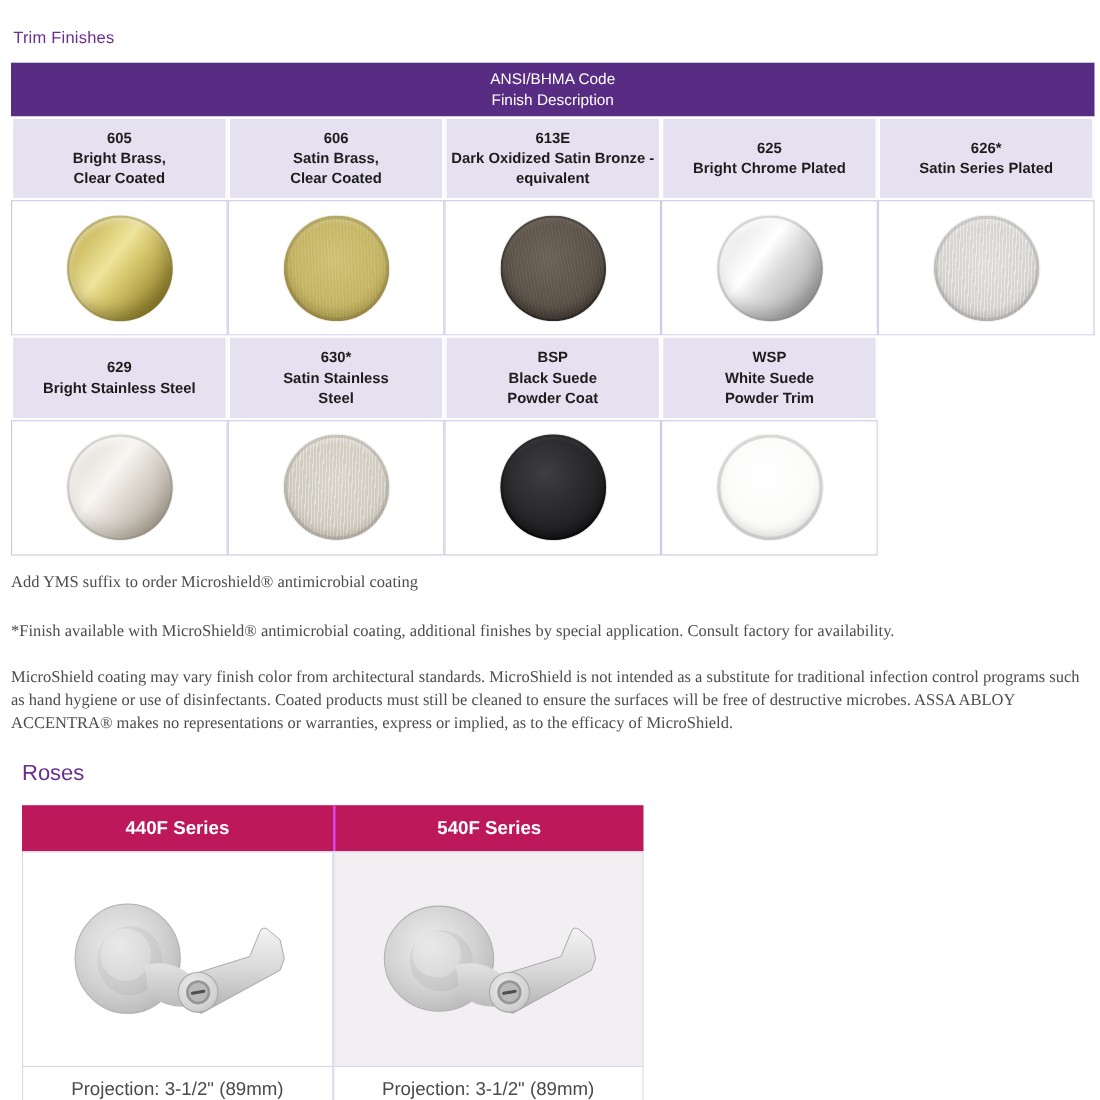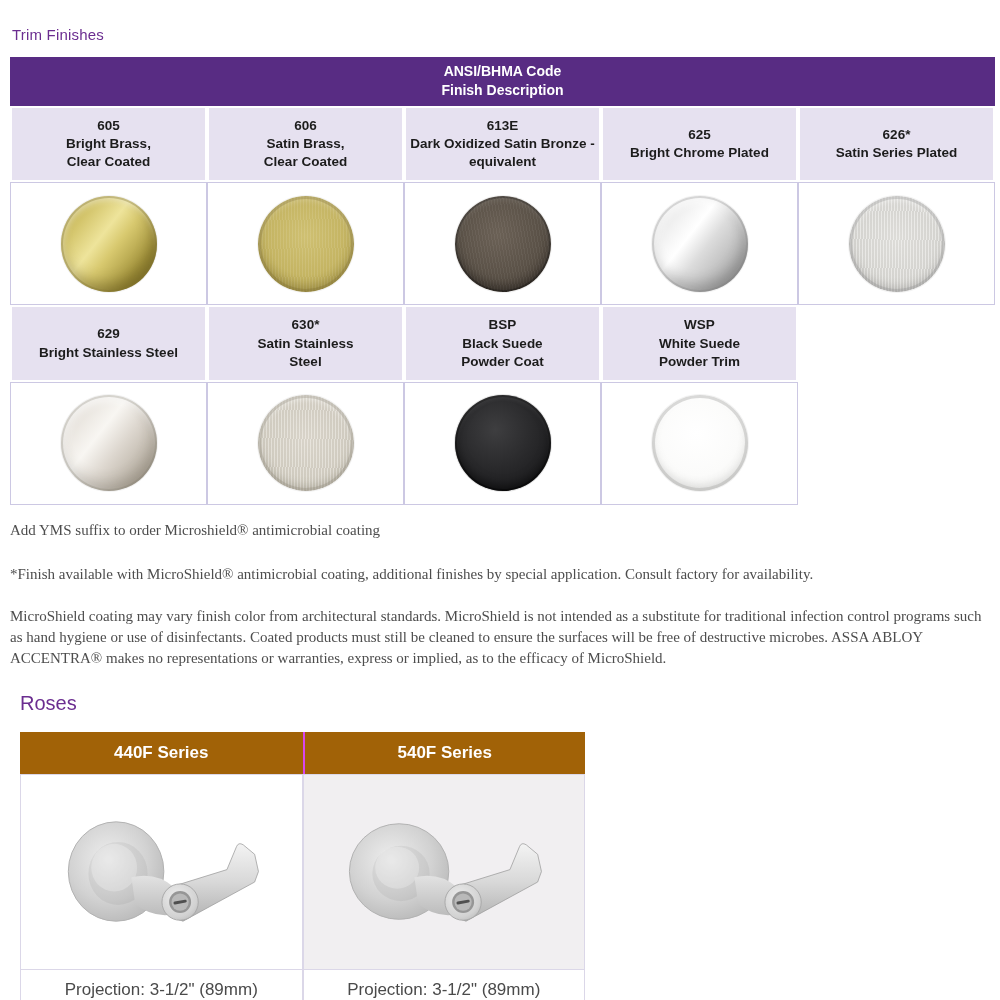--- a/index.html
+++ b/index.html
@@ -12,21 +12,21 @@
   .page-title{
     font-size:15px;font-weight:normal;color:#6b2d90;
     margin:0 0 14px 2px;letter-spacing:.2px;
   }
   
   table.finish{
     border-collapse:separate;border-spacing:0;
     width:985px;table-layout:fixed;
   }
   table.finish th.band{
-    background:#582c83;color:#fff;font-size:14px;font-weight:bold;
+    background:#582c83;color:#fff;font-size:14px;font-weight:normal;
     text-align:center;padding:5px 0;line-height:1.38;height:36px;
   }
   table.finish td.code-cell{
     background:#e6e1f0;border:2px solid #ffffff;
     text-align:center;vertical-align:middle;
     font-size:13.5px;font-weight:bold;color:#1c1c1c;
     padding:9px 4px;height:48px;line-height:1.35;box-sizing:content-box;
   }
   .fname{white-space:pre-line;}
   table.finish td.sw-cell{
@@ -64,21 +64,21 @@
   
   .roses-title{
     font-size:20px;font-weight:normal;color:#6b2d90;
     margin:24px 0 0 10px;
   }
   table.roses{
     border-collapse:separate;border-spacing:0;
     width:565px;table-layout:fixed;margin:17px 0 0 10px;
   }
   table.roses th{
-    background:#a16207;color:#fff;font-size:17px;font-weight:bold;
+    background:#be185d;color:#fff;font-size:17px;font-weight:bold;
     text-align:center;height:40px;vertical-align:middle;
   }
   table.roses th + th{border-left:2px solid #d946ef;margin-top:20px;}
   table.roses td.img-cell{
     background:#fff;border:1px solid #dbd7e8;height:194px;
     text-align:center;vertical-align:middle;padding:0;
   }
   table.roses td.img-cell.gray{background:#f1eff1;}
   table.roses td.proj-cell{
     border:1px solid #dbd7e8;border-top:0;height:38px;

